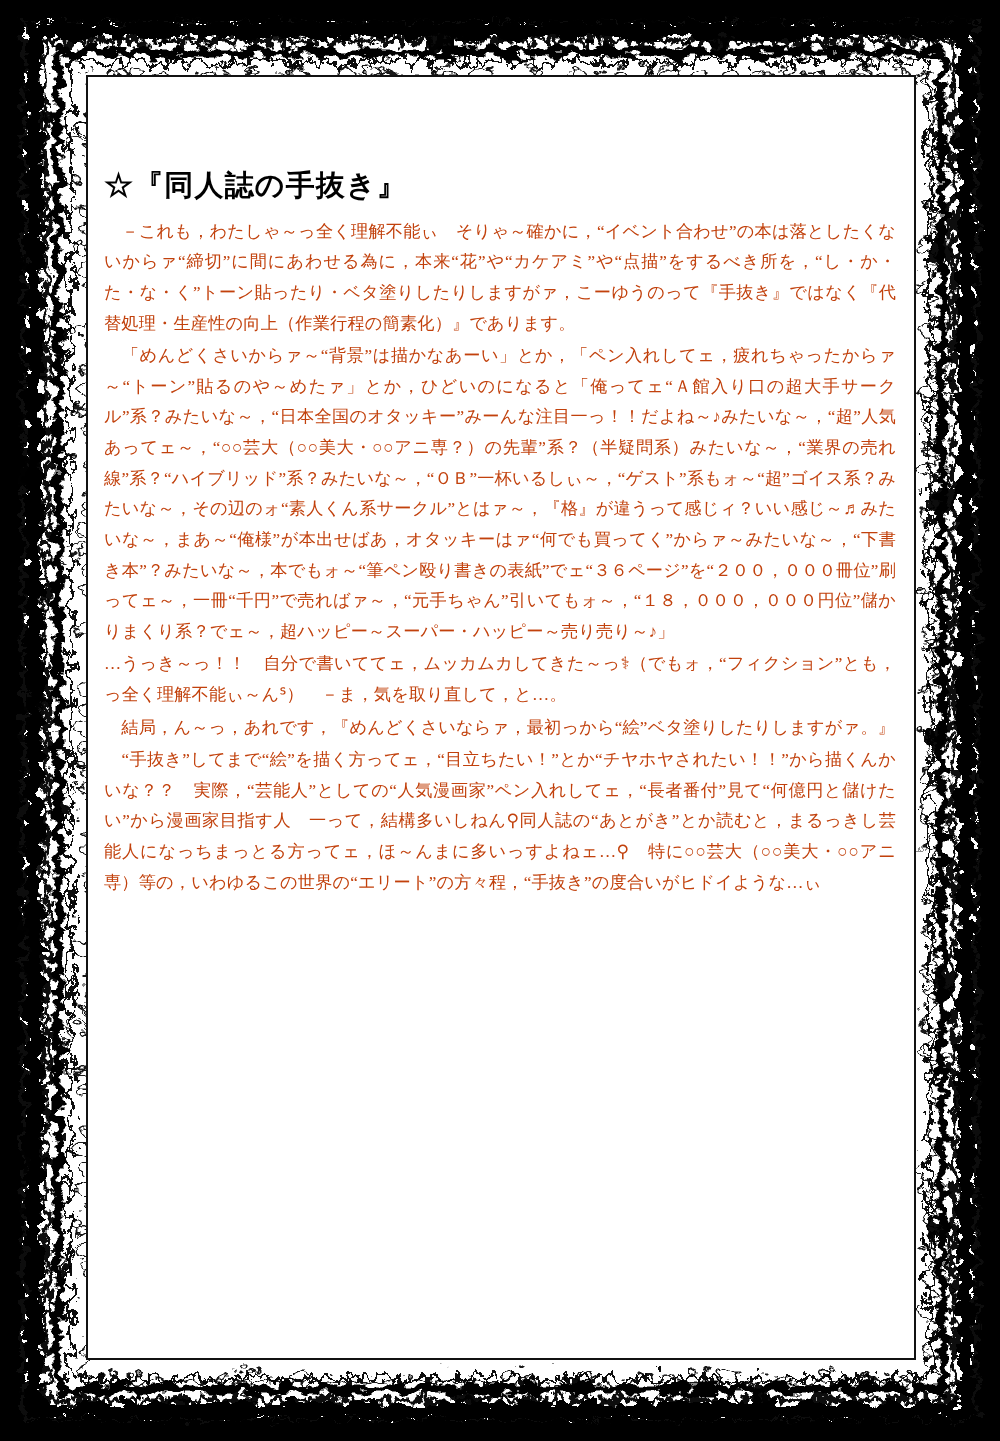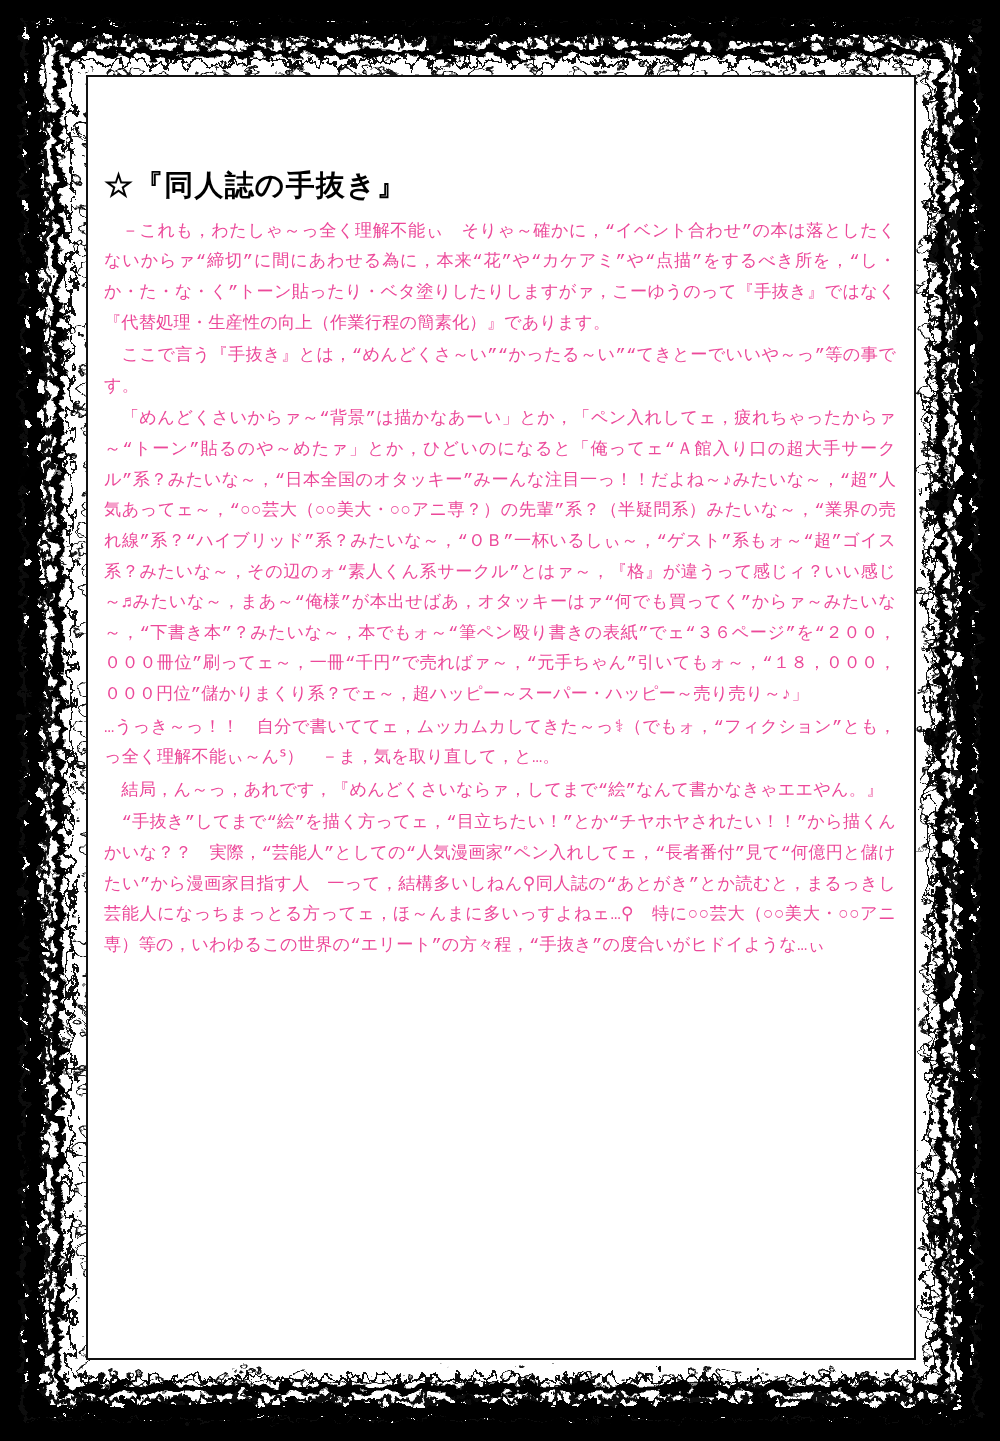--- a/index.html
+++ b/index.html
@@ -63,26 +63,26 @@
     letter-spacing: 0.04em;
     color: #000;
     margin: 0 0 14px 0;
     line-height: 1.2;
     font-family: Liberation Sans, sans-serif;
   }
 
   .para {
     font-size: 17.2px;
     line-height: 1.78;
-    color: #ec4899;
+    color: #c2410c;
     margin: 0 0 2px 0;
     text-align: justify;
     text-justify: inter-character;
     letter-spacing: 0.01em;
-    font-family: Liberation Mono, monospace;
+    font-family: Liberation Serif, serif;
   }
 </style>
 </head>
 <body>
 
 <div class="page">
 
   <div class="grunge-frame">
     <svg viewBox="0 0 1000 1441" xmlns="http://www.w3.org/2000/svg" aria-hidden="true">
       <defs>
@@ -169,20 +169,19 @@
       </g>
     </svg>
   </div>
 
   <div class="inner-field"></div>
 
   <div class="content">
     <h1 class="doc-title">☆『同人誌の手抜き』</h1>
 
     <p class="para">　－これも，わたしゃ～っ全く理解不能ぃ　そりゃ～確かに，“イベント合わせ”の本は落としたくないからァ“締切”に間にあわせる為に，本来“花”や“カケアミ”や“点描”をするべき所を，“し・か・た・な・く”トーン貼ったり・ベタ塗りしたりしますがァ，こーゆうのって『手抜き』ではなく『代替処理・生産性の向上（作業行程の簡素化）』であります。</p>
-    <p class="para">　ここで言う『手抜き』とは，“めんどくさ～い”“かったる～い”“てきとーでいいや～っ”等の事です。</p>
     <p class="para">　「めんどくさいからァ～“背景”は描かなあーい」とか，「ペン入れしてェ，疲れちゃったからァ～“トーン”貼るのや～めたァ」とか，ひどいのになると「俺ってェ“Ａ館入り口の超大手サークル”系？みたいな～，“日本全国のオタッキー”みーんな注目一っ！！だよね～♪みたいな～，“超”人気あってェ～，“○○芸大（○○美大・○○アニ専？）の先輩”系？（半疑問系）みたいな～，“業界の売れ線”系？“ハイブリッド”系？みたいな～，“ＯＢ”一杯いるしぃ～，“ゲスト”系もォ～“超”ゴイス系？みたいな～，その辺のォ“素人くん系サークル”とはァ～，『格』が違うって感じィ？いい感じ～♬みたいな～，まあ～“俺様”が本出せばあ，オタッキーはァ“何でも買ってく”からァ～みたいな～，“下書き本”？みたいな～，本でもォ～“筆ペン殴り書きの表紙”でェ“３６ページ”を“２００，０００冊位”刷ってェ～，一冊“千円”で売ればァ～，“元手ちゃん”引いてもォ～，“１８，０００，０００円位”儲かりまくり系？でェ～，超ハッピー～スーパー・ハッピー～売り売り～♪」</p>
     <p class="para">…うっき～っ！！　自分で書いててェ，ムッカムカしてきた～っ⚕（でもォ，“フィクション”とも，っ全く理解不能ぃ～んᔆ）　－ま，気を取り直して，と…。</p>
-    <p class="para">　結局，ん～っ，あれです，『めんどくさいならァ，してまで“絵”なんて書かなきゃエエやん。』</p>
+    <p class="para">　結局，ん～っ，あれです，『めんどくさいならァ，最初っから“絵”ベタ塗りしたりしますがァ。』</p>
     <p class="para">　“手抜き”してまで“絵”を描く方ってェ，“目立ちたい！”とか“チヤホヤされたい！！”から描くんかいな？？　実際，“芸能人”としての“人気漫画家”ペン入れしてェ，“長者番付”見て“何億円と儲けたい”から漫画家目指す人　一って，結構多いしねん⚲同人誌の“あとがき”とか読むと，まるっきし芸能人になっちまっとる方ってェ，ほ～んまに多いっすよねェ…⚲　特に○○芸大（○○美大・○○アニ専）等の，いわゆるこの世界の“エリート”の方々程，“手抜き”の度合いがヒドイような…ぃ</p>
   </div>
 
 </div>
 
 </body></html>

